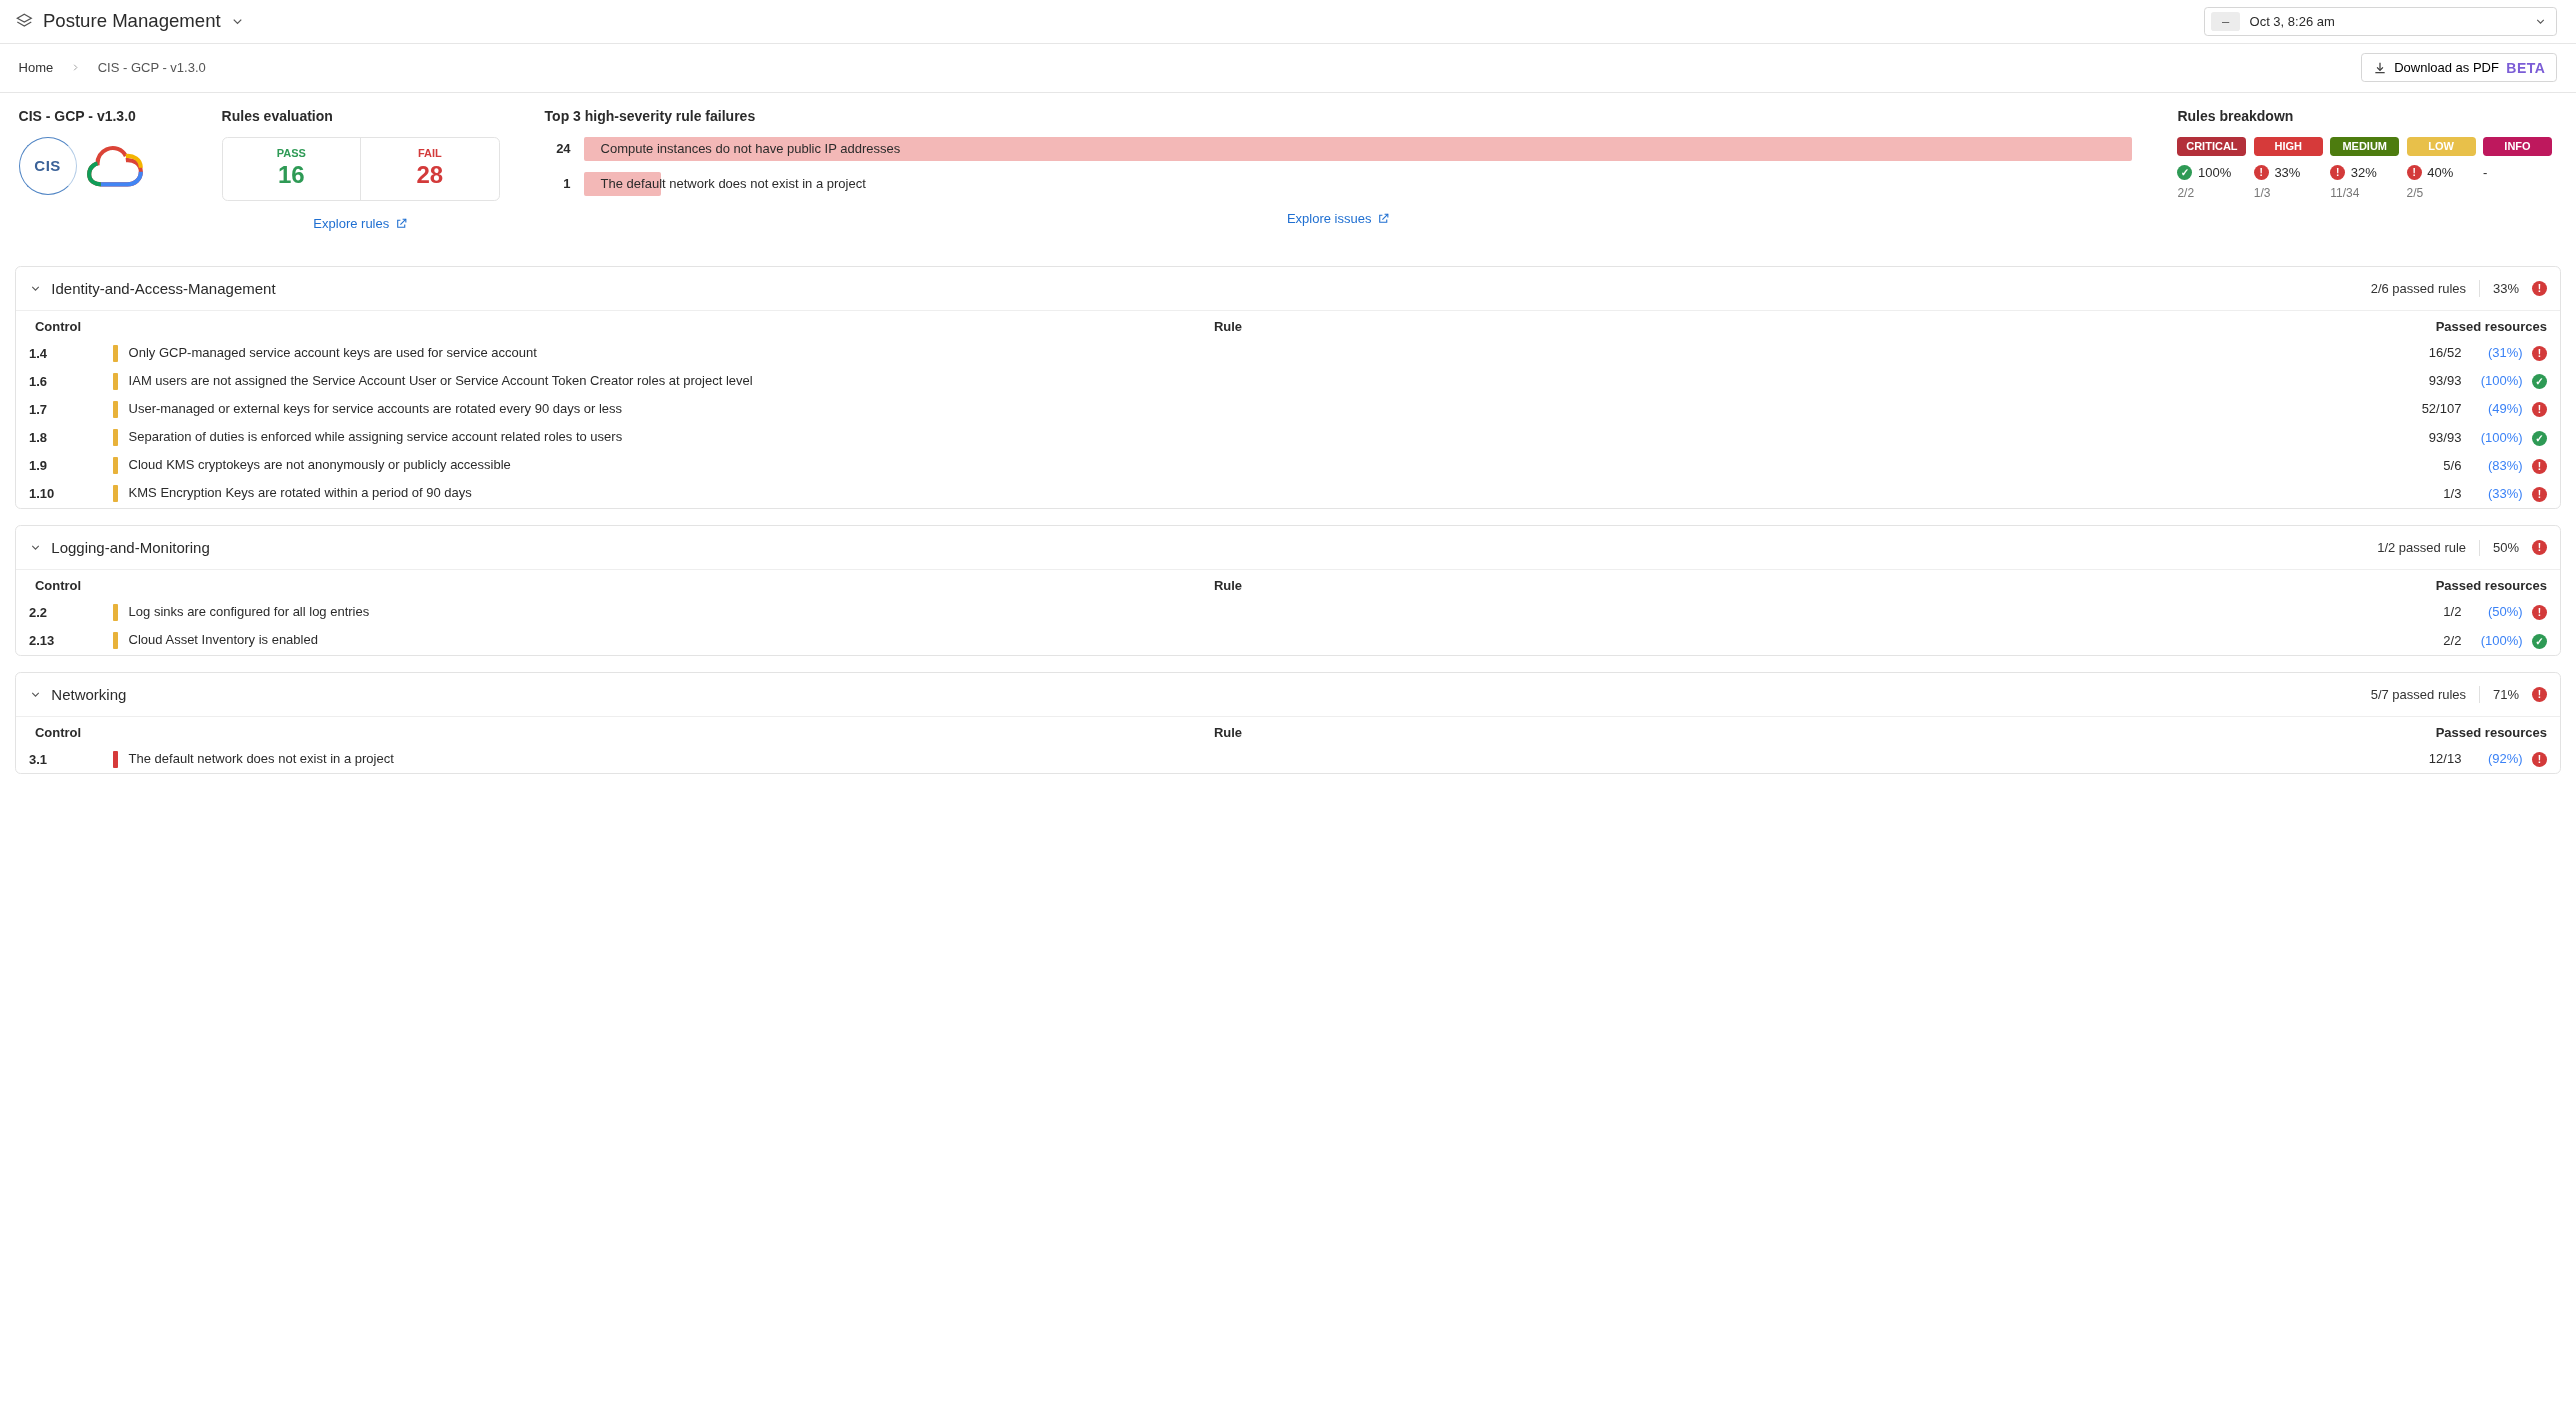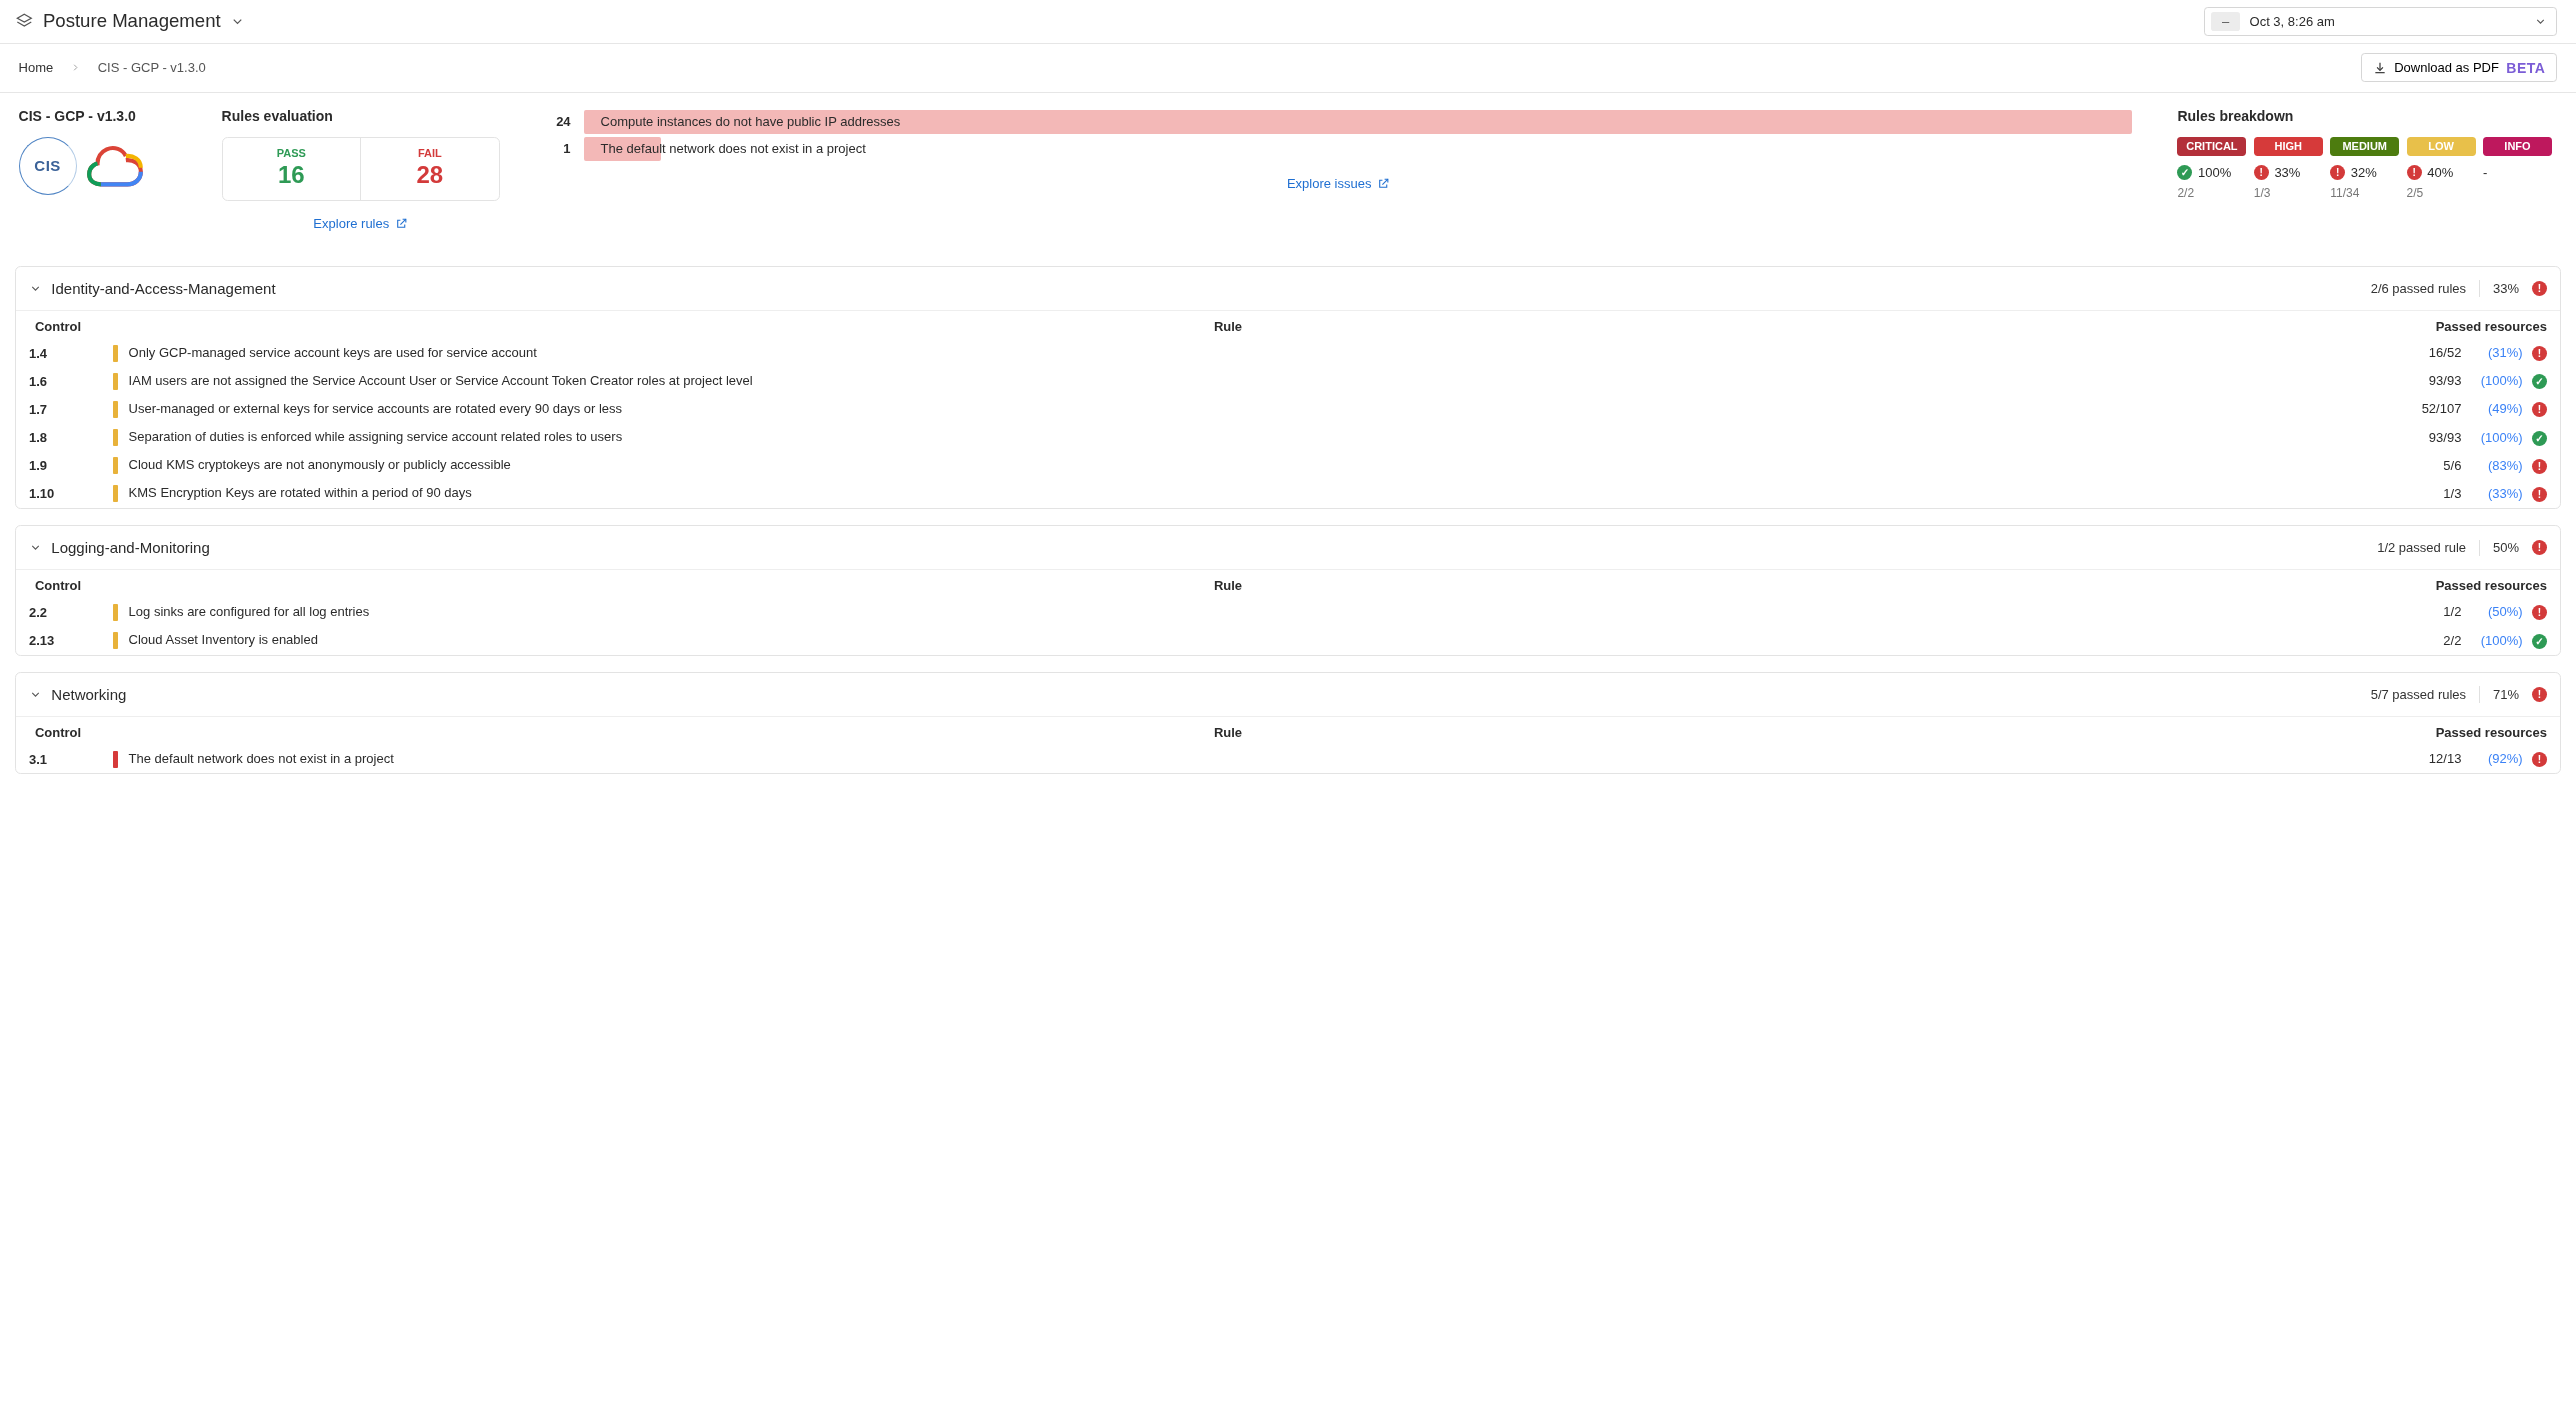--- a/index.html
+++ b/index.html
@@ -36,21 +36,21 @@
 .eval-box { flex:1; text-align:center; padding: 9.3px 0 11px; }
 .eval-box + .eval-box { border-left:0.9px solid #e3e3e3; }
 .eval-label { font-size:11px; font-weight:600; }
 .eval-num { font-size:24px; font-weight:600; margin-top:1.9px; }
 .pass { color:#2e9a55; }
 .fail { color:#d33a3a; }
 .explore-link { display:flex; justify-content:center; margin-top:15px; }
 .explore-link a { color:#1f6fd1; text-decoration:none; display:inline-flex; gap:5.6px; align-items:center; }
 
 .col-top3 { flex:1; min-width: 445px; }
-.top3-rows { display:flex; flex-direction:column; gap:3px; margin-top:1.9px; }
+.top3-rows { display:flex; flex-direction:column; gap:11px; margin-top:1.9px; }
 .top3-row { display:flex; align-items:center; gap:13px; }
 .top3-count { width:26px; text-align:right; font-weight:600; }
 .top3-bar { position:relative; height:24px; flex:1; display:flex; align-items:center; }
 .top3-bar .fill { position:absolute; left:0; top:0; bottom:0; background:#f3b8b7; border-radius:1.9px; }
 .top3-bar .label { position:relative; z-index:1; padding-left:17px; }
 
 .col-breakdown { width: 380px; }
 .sev-badges { display:flex; gap:7.4px; }
 .sev { border-radius:3.7px; color:#fff; font-size:11px; font-weight:700; text-align:center; padding:3.7px 0; width:69px; }
 .sev.critical { background:#b3303a; }
@@ -178,20 +178,21 @@
         <svg class="ext-icon" viewBox="0 0 24 24" fill="none" stroke="#1f6fd1" stroke-width="2">
             <path d="M14 4h6v6"></path>
             <path d="M20 4L10 14"></path>
             <path d="M18 14v5H5V6h5"></path>
           </svg>
       </a>
     </div>
   </div>
 
   <div class="summary-col col-top3">
+    <h3>Top 3 high-severity rule failures</h3>
     <div class="top3-rows" id="top3-rows">
         <div class="top3-row">
     <div class="top3-count">24</div>
     <div class="top3-bar">
       <div class="fill" style="width:100%"></div>
       <span class="label">Compute instances do not have public IP addresses</span>
     </div>
         </div>
         <div class="top3-row">
     <div class="top3-count">1</div>

